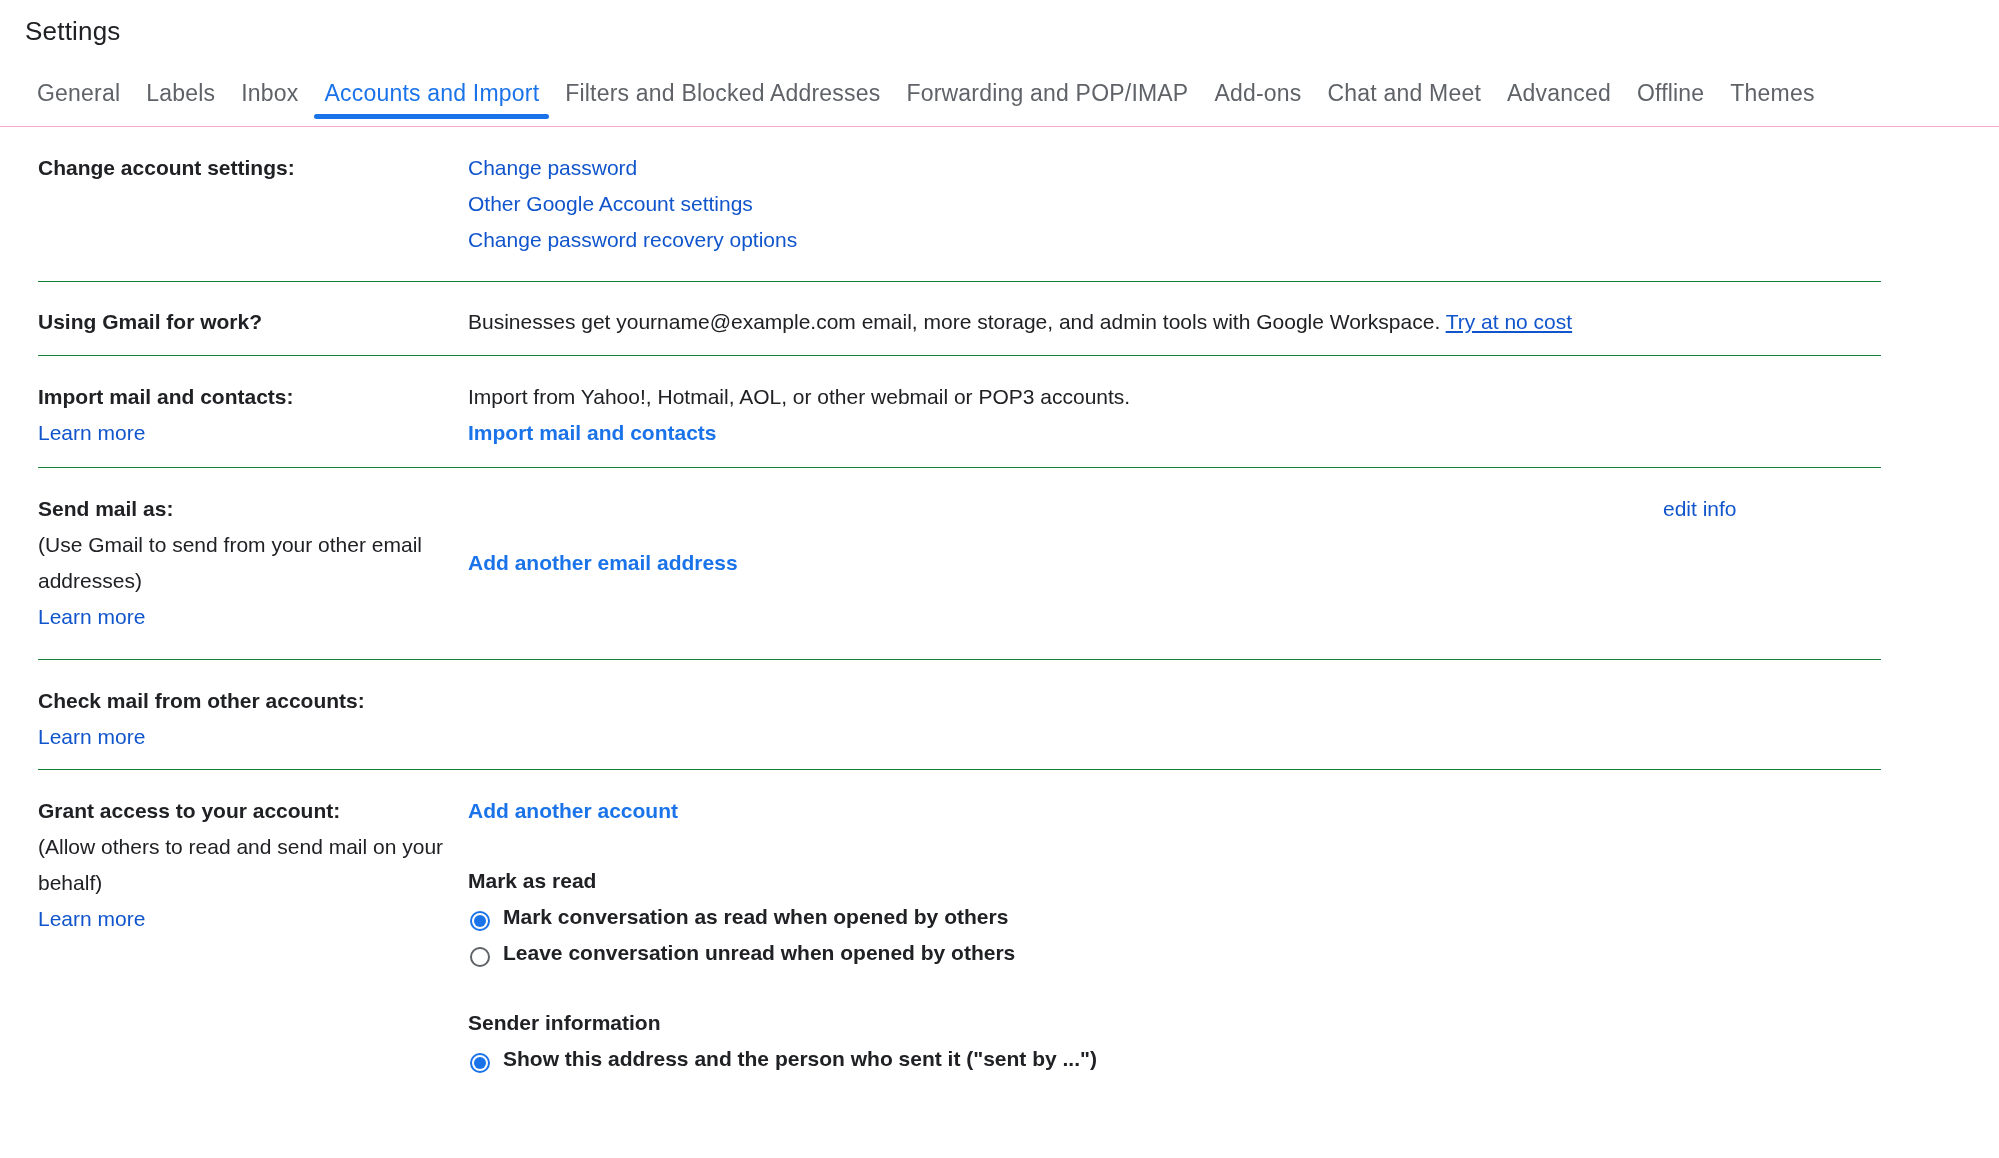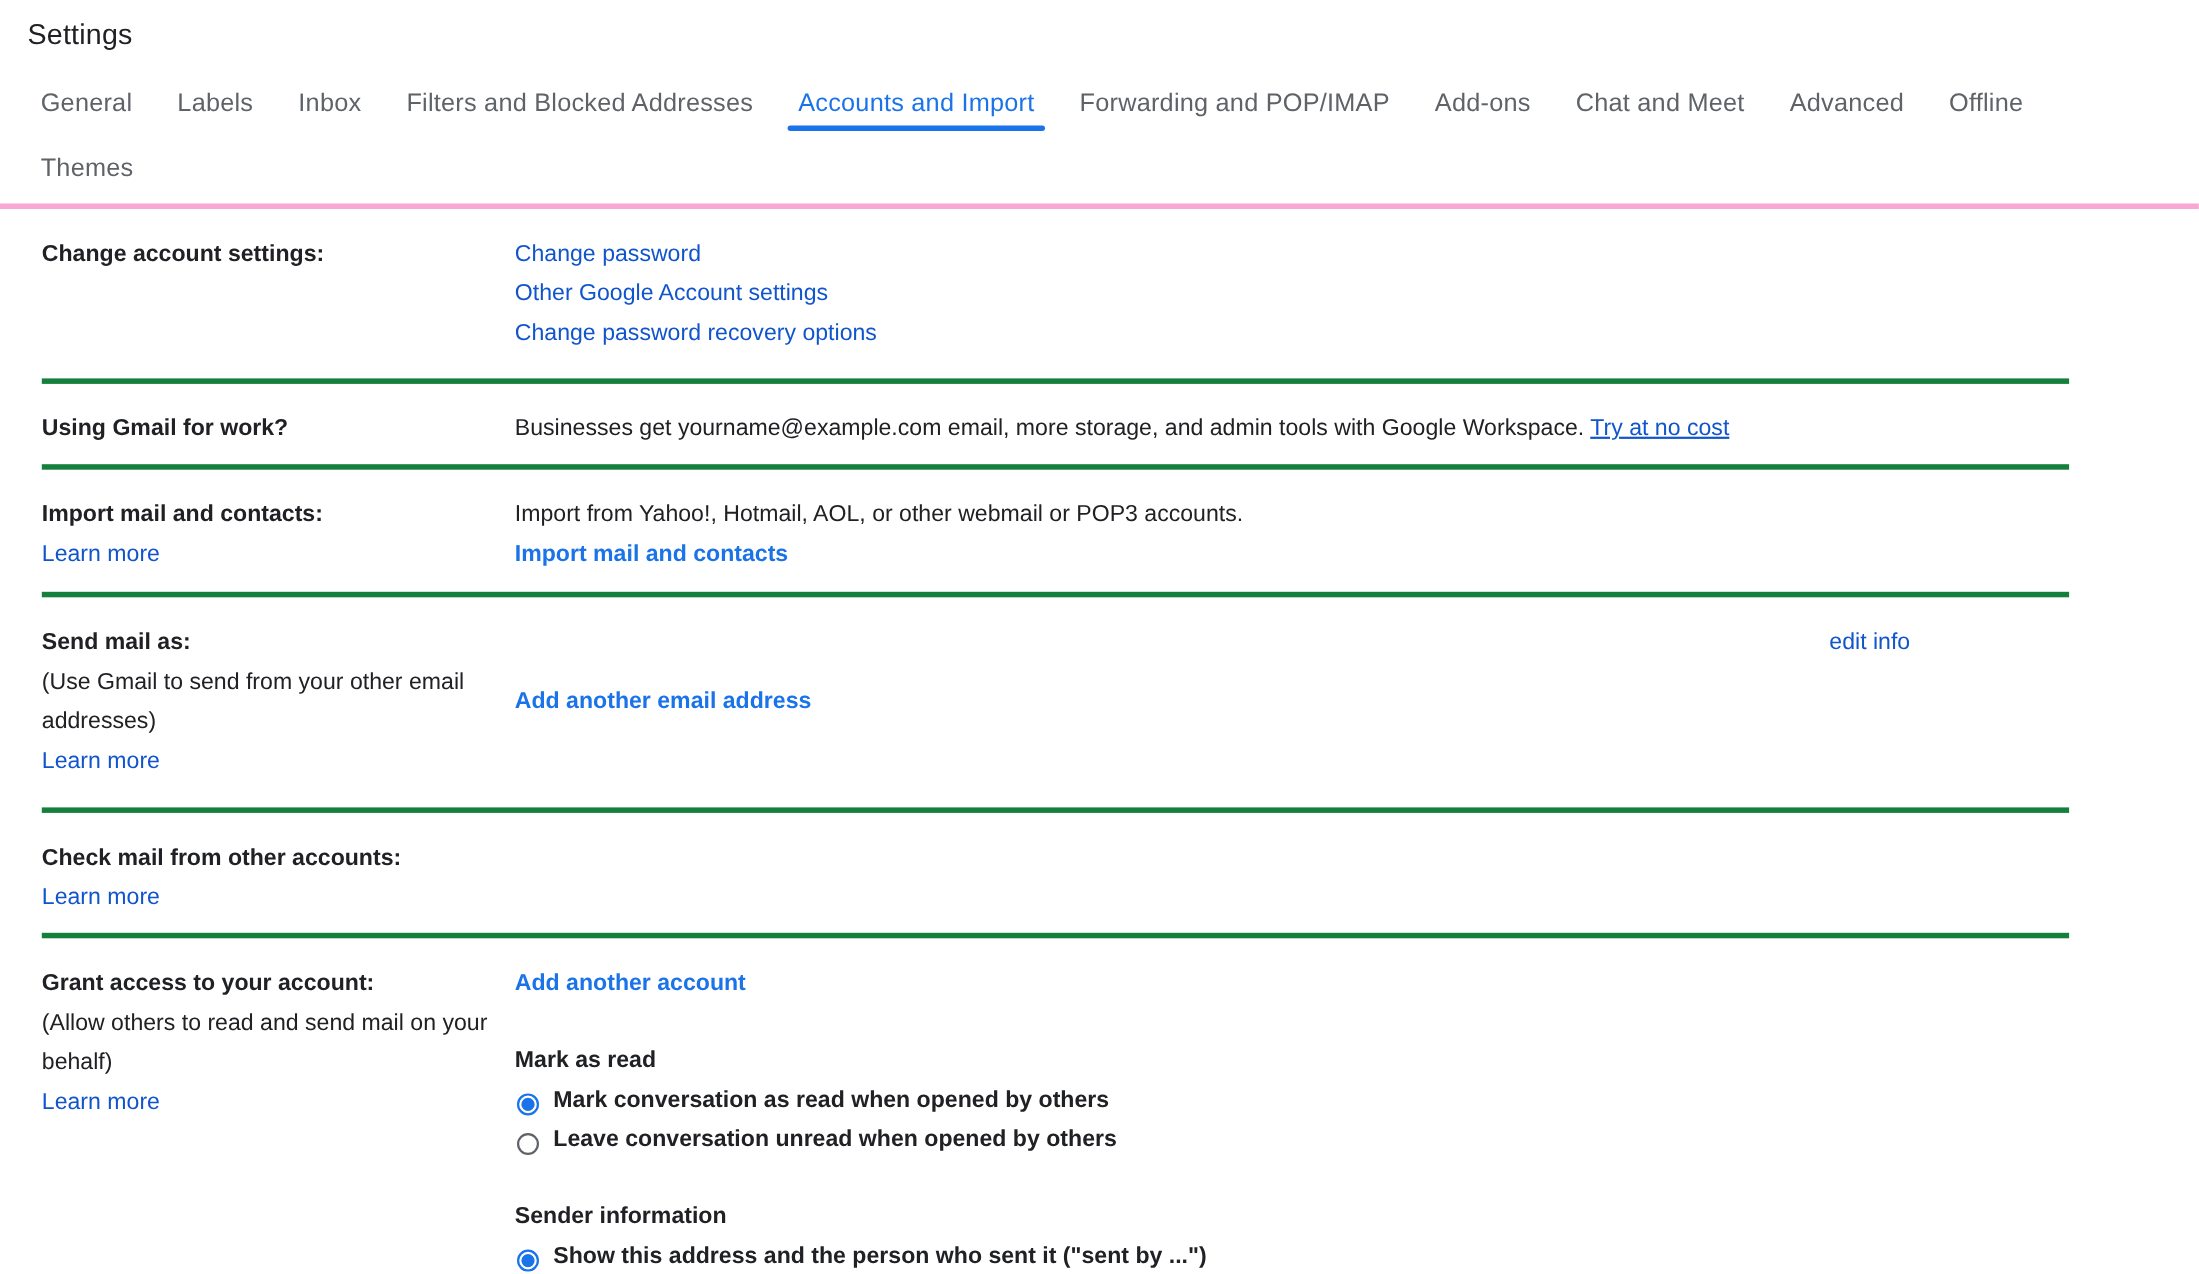--- a/index.html
+++ b/index.html
@@ -19,24 +19,24 @@
     font-weight: 400;
     color: #202124;
     margin: 16px 0 20px 25px;
     letter-spacing: 0.2px;
   }
 
   
   .tabs {
     display: flex;
     flex-wrap: wrap;
-    column-gap: 41px;
+    column-gap: 26px;
     padding-left: 37px;
     padding-right: 56px;
-    border-bottom: 5px solid #f9a8d4;
+    border-bottom: 1px solid #f9a8d4;
   }
   .tab {
     position: relative;
     font-size: 23px;
     color: #5f6368;
     padding: 13px 0 19px 0;
     cursor: pointer;
     white-space: nowrap;
     letter-spacing: 0.2px;
   }
@@ -48,21 +48,21 @@
     height: 5px;
     background: #1a73e8;
     border-radius: 3px;
   }
 
   
   .rows { margin-left: 38px; width: 1843px; }
   .row {
     display: grid;
     grid-template-columns: 430px 1fr 218px;
-    border-bottom: 5px solid #15803d;
+    border-bottom: 1px solid #15803d;
     font-size: 21px;
     line-height: 36px;
   }
   .row:last-child { border-bottom: none; }
 
   .row-label { font-weight: 700; color: #202124; padding-right: 20px; }
   .row-sublabel { font-weight: 400; }
 
   a, .link {
     color: #1155cc;
@@ -112,22 +112,22 @@
 </style>
 </head>
 <body>
 
 <h1 class="page-title">Settings</h1>
 
 <nav class="tabs">
   <span class="tab">General</span>
   <span class="tab">Labels</span>
   <span class="tab">Inbox</span>
+  <span class="tab active">Accounts and Import</span>
   <span class="tab">Filters and Blocked Addresses</span>
-  <span class="tab active">Accounts and Import</span>
   <span class="tab">Forwarding and POP/IMAP</span>
   <span class="tab">Add-ons</span>
   <span class="tab">Chat and Meet</span>
   <span class="tab">Advanced</span>
   <span class="tab">Offline</span>
   <span class="tab">Themes</span>
 </nav>
 
 <main class="rows">
 

